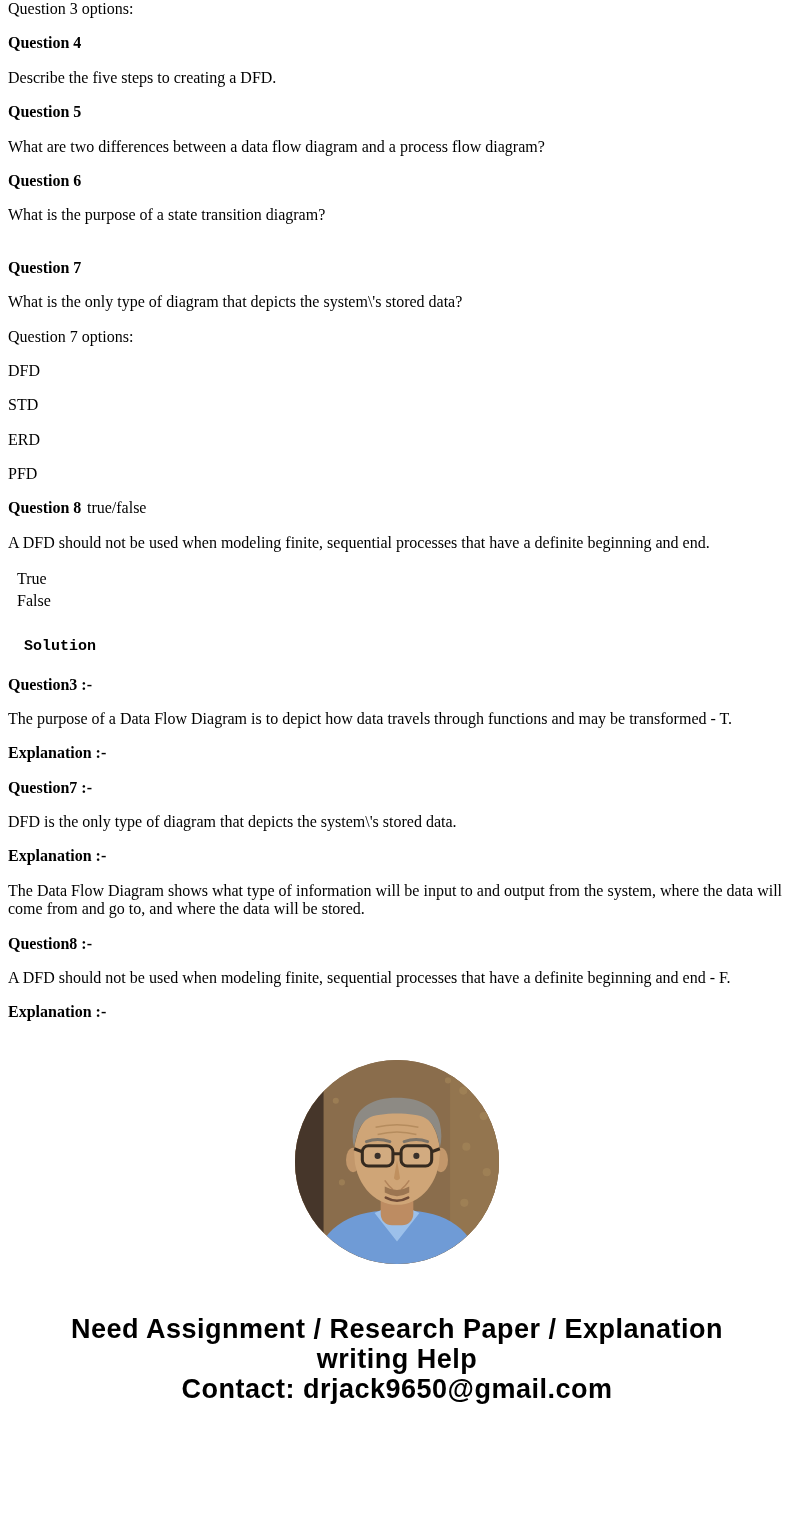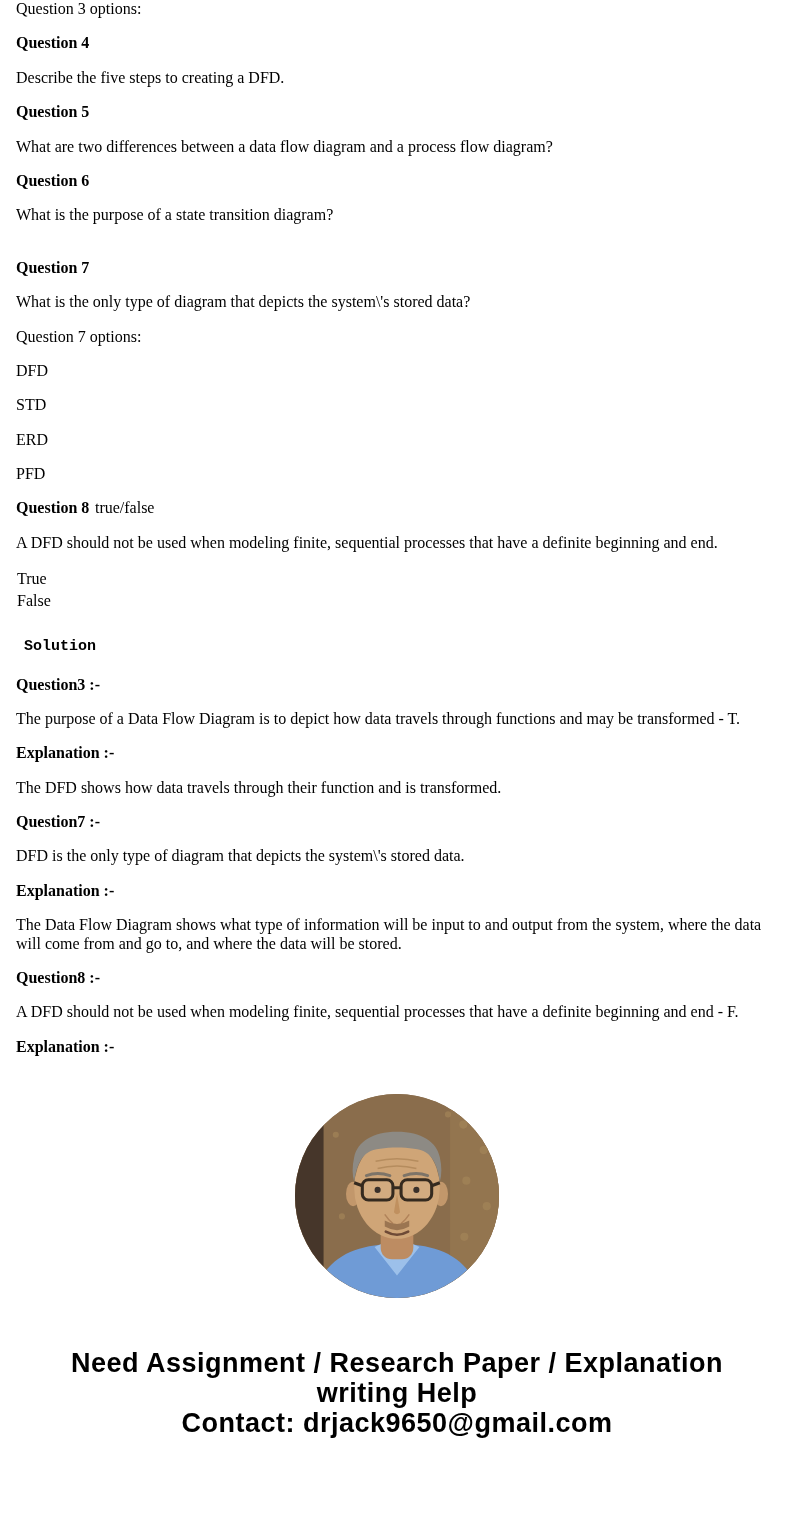--- a/index.html
+++ b/index.html
@@ -6,21 +6,21 @@
   html, body { margin: 0; padding: 0; }
   body {
     width: 794px;
     background: #ffffff;
     color: #000000;
     font-family: "Liberation Serif", serif;
     font-size: 16px;
     line-height: 1.15;
   }
   .page { padding: 0 8px 28px; }
-  .para { margin: 16px 8px; font-family: Liberation Serif, serif; }
+  .para { margin: 16px 0; font-family: Liberation Serif, serif; }
   .first { margin-top: 0; }
   .q-title { font-weight: bold; }
   .gap-before { margin-top: 34px; }
   .title-suffix { font-weight: normal; margin-left: .35em; }
   .tf-options { margin: 16px 0; padding-left: 9px; line-height: 22px; }
   .tf-option { cursor: pointer; }
   .solution-heading {
     font-family: Liberation Mono, monospace;
     font-size: 15px;
     font-weight: bold;
@@ -75,21 +75,20 @@
   <div class="tf-options">
     <div class="tf-option">True</div>
     <div class="tf-option">False</div>
   </div>
 
   <h2 class="solution-heading">Solution</h2>
 
   <p class="para q-title">Question3 :-</p>
   <p class="para">The purpose of a Data Flow Diagram is to depict how data travels through functions and may be transformed - T.</p>
   <p class="para q-title">Explanation :-</p>
-  <p class="para">The DFD shows how data travels through their function and is transformed.</p>
 
   <p class="para q-title">Question7 :-</p>
   <p class="para">DFD is the only type of diagram that depicts the system\'s stored data.</p>
   <p class="para q-title">Explanation :-</p>
   <p class="para">The Data Flow Diagram shows what type of information will be input to and output from the system, where the data will come from and go to, and where the data will be stored.</p>
 
   <p class="para q-title">Question8 :-</p>
   <p class="para">A DFD should not be used when modeling finite, sequential processes that have a definite beginning and end - F.</p>
   <p class="para q-title">Explanation :-</p>
 

